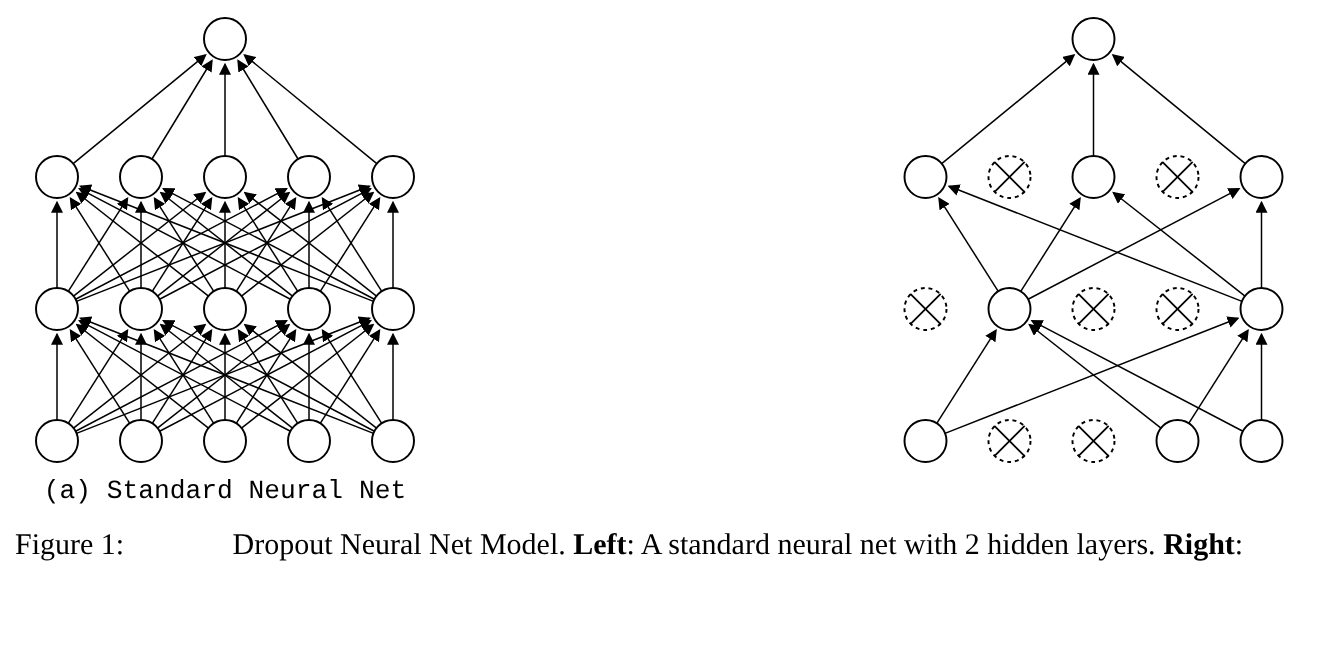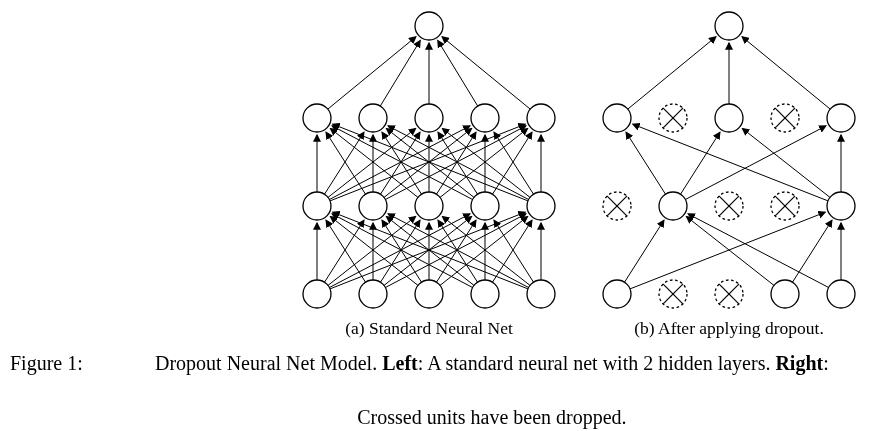--- a/index.html
+++ b/index.html
@@ -12,21 +12,22 @@
     height: 431px;
     overflow: hidden;
     color: #000;
     font-family: "Liberation Serif", "DejaVu Serif", serif;
   }
   .figure {
     padding-top: 2px;
   }
   .diagrams {
     display: flex;
-    justify-content: flex-end;
+    justify-content: space-between;
+    font-family: Liberation Mono, monospace;
   }
   .diagram {
     width: 300px;
     text-align: center;
   }
   .diagram svg {
     display: block;
     margin: 0 auto;
   }
   .subcaption {
@@ -199,23 +200,22 @@
             <line x1="83.92" y1="105.92" x2="104.08" y2="126.08" stroke="#000000" stroke-width="1.2"></line>
             <line x1="83.92" y1="126.08" x2="104.08" y2="105.92" stroke="#000000" stroke-width="1.2"></line>
             <circle cx="150" cy="116" r="14" fill="#ffffff" stroke="#000000" stroke-width="1.3"></circle>
             <circle cx="206" cy="116" r="14" fill="#ffffff" stroke="#000000" stroke-width="1.3" stroke-dasharray="2.6 2.6"></circle>
             <line x1="195.92" y1="105.92" x2="216.08" y2="126.08" stroke="#000000" stroke-width="1.2"></line>
             <line x1="195.92" y1="126.08" x2="216.08" y2="105.92" stroke="#000000" stroke-width="1.2"></line>
             <circle cx="262" cy="116" r="14" fill="#ffffff" stroke="#000000" stroke-width="1.3"></circle>
             <circle cx="150" cy="24" r="14" fill="#ffffff" stroke="#000000" stroke-width="1.3"></circle>
           </g>
         </svg>
-      <div class="subcaption">(b) After applying dropout.</div>
     </div>
 
   </div>
 
   <div class="caption">
     <span class="caption-label">Figure 1:</span>
-    <span class="caption-text"><span>Dropout Neural Net Model. </span><b>Left</b><span>: A standard neural net with 2 hidden layers. </span><b>Right</b><span>:</span><br><br><span>Crossed units have been dropped.</span></span>
+    <span class="caption-text"><span>Dropout Neural Net Model. </span><b>Left</b><span>: A standard neural net with 2 hidden layers. </span><b>Right</b><span>:</span><br><br></span>
   </div>
 
 </div>
 
 </body></html>

